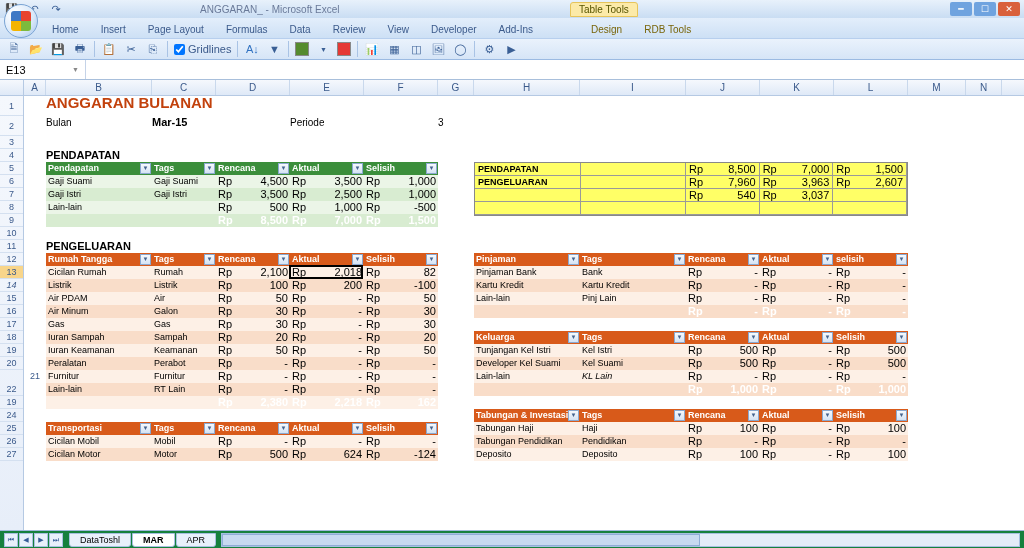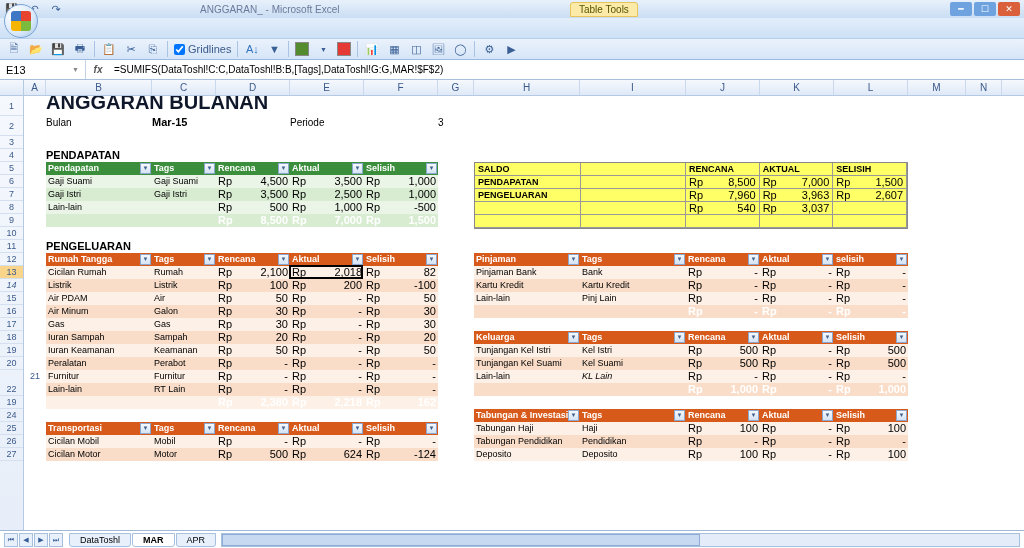--- a/index.html
+++ b/index.html
@@ -33,42 +33,42 @@
 .grid-wrap{position:relative;height:450px;background:#fff;display:flex;flex-direction:column}
 .col-headers{display:flex;height:16px;background:linear-gradient(#f5f8fd,#dfe9f7);border-bottom:1px solid #b5c9e3}
 .row-hdr-spacer{width:24px;border-right:1px solid #b5c9e3;background:linear-gradient(#f5f8fd,#dfe9f7)}
 .ch{border-right:1px solid #c9d8ec;text-align:center;font-size:10px;color:#3b5a8b;line-height:16px}
 .grid-body{flex:1;overflow:hidden;position:relative;display:flex}
 .row-hdrs{width:24px;background:linear-gradient(#f5f8fd,#e7eef9);border-right:1px solid #b5c9e3}
 .rh{height:13px;text-align:center;font-size:9px;color:#3b5a8b;border-bottom:1px solid #d4e0f0;line-height:13px}
 .rh.sel{background:#f8d58a}
 .sheet{position:relative;flex:1}
 .cell{position:absolute;font-size:10px;line-height:13px;white-space:nowrap;overflow:hidden}
-.big-title{font-size:20px;font-weight:bold;color:#0f172a}
+.big-title{font-size:15px;font-weight:bold;color:#c2410c}
 .sec-hdr{font-weight:bold;font-size:10px}
 .tbl{position:absolute}
 .tbl .thead{display:flex;height:13px}
 .tbl .th{position:relative;color:#fff;font-size:9px;font-weight:bold;padding:0 2px;line-height:13px}
 .tbl .th .fbtn{position:absolute;right:1px;top:1px;width:11px;height:11px;background:linear-gradient(#f6f9fd,#d5e3f4);border:1px solid #8aa8cf;font-size:6px;color:#43638f;display:flex;align-items:center;justify-content:center}
 .tbl .tr{display:flex;height:13px}
 .tbl .td{font-size:9px;padding:0 2px;line-height:13px;overflow:hidden;white-space:nowrap}
 .green .thead .th{background:#3b8e3b}
 .green .tr:nth-child(odd) .td{background:#d8ecd1}
 .green .tr:nth-child(even) .td{background:#ebf5e7}
 .green .total .td{background:#4ea64e;color:#fff;font-weight:bold}
 .orange .thead .th{background:#d85a1a}
 .orange .tr:nth-child(odd) .td{background:#f9ddc9}
 .orange .tr:nth-child(even) .td{background:#fdf0e6}
 .orange .total .td{background:#e77022;color:#fff;font-weight:bold}
 .yellow-box{position:absolute;background:#ffff66;border:1px solid #888}
 .yellow-box .yr{display:flex;height:13px}
 .yellow-box .yc{border-right:1px solid #999;border-bottom:1px solid #999;padding:0 3px;font-size:9px;line-height:13px}
 .yellow-box .yh{font-weight:bold}
 .active-cell{position:absolute;border:2px solid #000;pointer-events:none;z-index:5}
-.sheet-tabs{height:18px;background:#ffffff;display:flex;align-items:center;border-top:1px solid #9fb9da;padding-left:4px}
+.sheet-tabs{height:18px;background:#15803d;display:flex;align-items:center;border-top:1px solid #9fb9da;padding-left:4px}
 .nav-btns{display:flex;gap:1px;margin-right:6px}
 .nav-btn{width:14px;height:14px;background:#e8f0fb;border:1px solid #a7c0e0;font-size:7px;display:flex;align-items:center;justify-content:center;color:#345b97;cursor:pointer}
 .stab{padding:1px 10px;font-size:9px;background:#e8f0fb;border:1px solid #a7c0e0;margin-right:1px;cursor:pointer;border-radius:0 0 3px 3px}
 .stab.active{background:#fff;font-weight:bold}
 .scroll{flex:1;height:14px;background:#e3ecf8;border:1px solid #a7c0e0;margin:0 4px;position:relative}
 .scroll .thumb{position:absolute;height:100%;background:#c7d9f0;border:1px solid #8fadd6}
 </style>
 </head>
 <body>
 
@@ -84,20 +84,33 @@
   <div class="table-tools">Table Tools</div>
   <div class="win-btns">
     <div class="win-btn wmin">━</div>
     <div class="win-btn wmax">☐</div>
     <div class="win-btn wcls">✕</div>
   </div>
 </div>
 
 <div class="ribbon-tabs">
   <div class="office-btn"></div>
+  <div id="ribbon-tabs-container" style="display: flex; gap: 2px;">
+      <div class="rtab">Home</div>
+      <div class="rtab">Insert</div>
+      <div class="rtab">Page Layout</div>
+      <div class="rtab">Formulas</div>
+      <div class="rtab">Data</div>
+      <div class="rtab">Review</div>
+      <div class="rtab">View</div>
+      <div class="rtab">Developer</div>
+      <div class="rtab">Add-Ins</div>
+      <div class="rtab design" style="margin-left: 36px;">Design</div>
+      <div class="rtab design">RDB Tools</div>
+    </div>
 </div>
 
 <div class="toolbar">
   <span class="tb-ico">🗎</span>
   <span class="tb-ico">📂</span>
   <span class="tb-ico">💾</span>
   <span class="tb-ico">🖶</span>
   <div class="tb-sep"></div>
   <span class="tb-ico">📋</span>
   <span class="tb-ico">✂</span>
@@ -123,24 +136,20 @@
   <div class="tb-sep"></div>
   <span class="tb-ico">⚙</span>
   <span class="tb-ico">▶</span>
 </div>
 
 <div class="name-fx">
   <div class="name-box">
       <span>E13</span>
       <span class="dd">▼</span>
     </div>
-  <div class="fx-area">
-    <div class="fx-ico">fx</div>
-    <div class="formula">=SUMIFS(DataToshl!C:C,DataToshl!B:B,[Tags],DataToshl!G:G,MAR!$F$2)</div>
-  </div>
 </div>
 
 <div class="grid-wrap">
   <div class="col-headers">
     <div class="row-hdr-spacer"></div>
     <div id="col-hdrs" style="display:flex">
         <div class="ch" style="width: 22px;">A</div>
         <div class="ch" style="width: 106px;">B</div>
         <div class="ch" style="width: 64px;">C</div>
         <div class="ch" style="width: 74px;">D</div>
@@ -585,21 +594,21 @@
             <div class="td" style="width: 74px;">
               <span style="float:left">Rp</span>
               <span style="float:right">-</span>
             </div>
             <div class="td" style="width: 74px;">
               <span style="float:left">Rp</span>
               <span style="float:right">500</span>
             </div>
           </div>
           <div class="tr">
-            <div class="td" style="width: 106px;">Tunjangan Kel Suami</div>
+            <div class="td" style="width: 106px;">Developer Kel Suami</div>
             <div class="td" style="width: 106px;">Kel Suami</div>
             <div class="td" style="width: 74px;">
               <span style="float:left">Rp</span>
               <span style="float:right">500</span>
             </div>
             <div class="td" style="width: 74px;">
               <span style="float:left">Rp</span>
               <span style="float:right">-</span>
             </div>
             <div class="td" style="width: 74px;">
@@ -691,27 +700,20 @@
               <span style="float:left">Rp</span>
               <span style="float:right">-</span>
             </div>
             <div class="td" style="width: 74px;">
               <span style="float:left">Rp</span>
               <span style="float:right">100</span>
             </div>
           </div>
         </div>
         <div class="yellow-box" style="left: 450px; top: 66px; width: 434px;">
-          <div class="yr">
-            <div class="yc yh" style="width: 106px;">SALDO</div>
-            <div class="yc yh" style="width: 106px;"></div>
-            <div class="yc yh" style="width: 74px;">RENCANA</div>
-            <div class="yc yh" style="width: 74px;">AKTUAL</div>
-            <div class="yc yh" style="width: 74px;">SELISIH</div>
-          </div>
           <div class="yr">
             <div class="yc yh" style="width: 106px;">PENDAPATAN</div>
             <div class="yc" style="width: 106px;"></div>
             <div class="yc" style="width: 74px;">
               <span style="float:left">Rp</span>
               <span style="float:right">8,500</span>
             </div>
             <div class="yc" style="width: 74px;">
               <span style="float:left">Rp</span>
               <span style="float:right">7,000</span>

